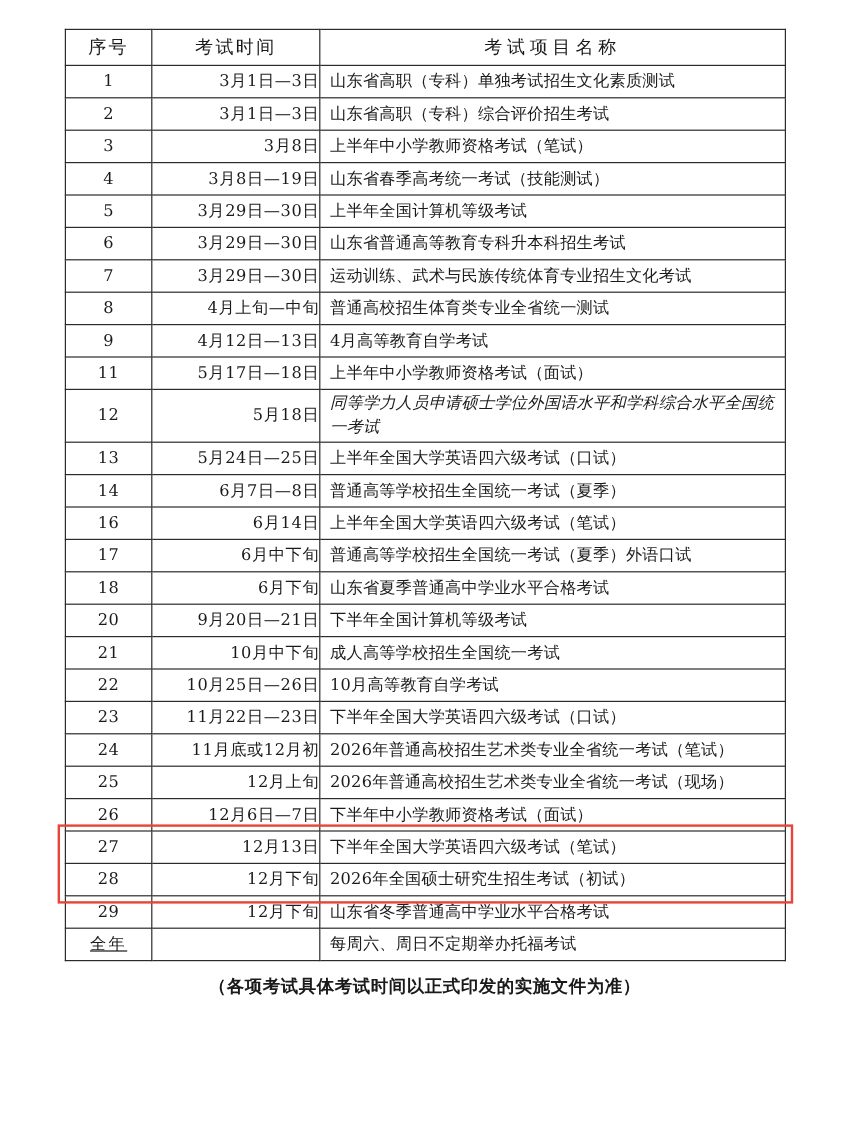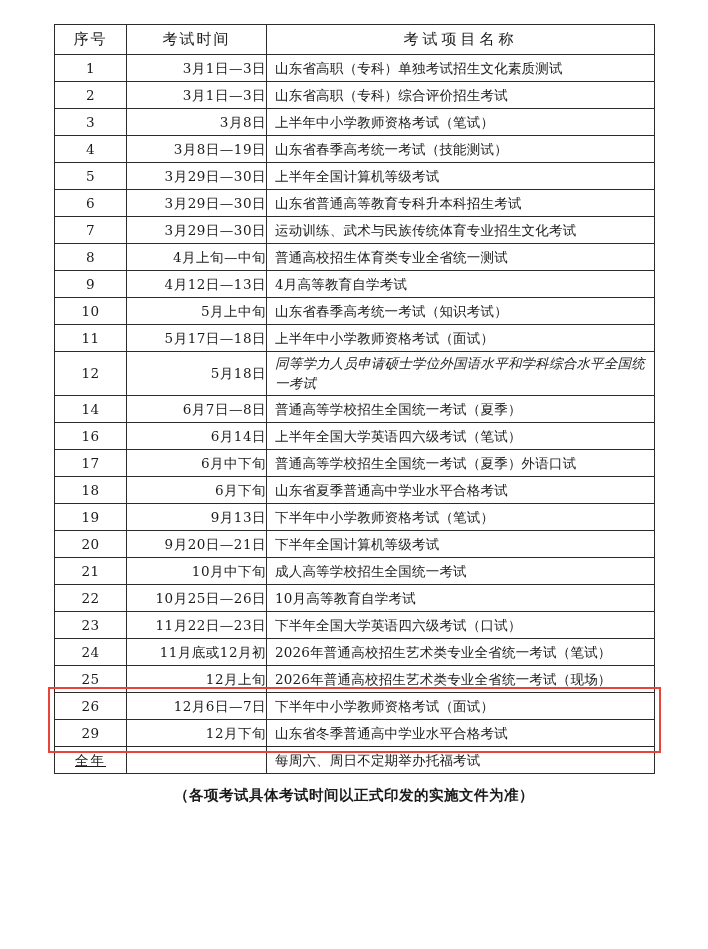--- a/index.html
+++ b/index.html
@@ -154,60 +154,55 @@
           <td class="no">8</td>
           <td class="time">4月上旬—中旬</td>
           <td class="name">普通高校招生体育类专业全省统一测试</td>
         </tr>
         <tr>
           <td class="no">9</td>
           <td class="time">4月12日—13日</td>
           <td class="name">4月高等教育自学考试</td>
         </tr>
         <tr>
-          <td class="no">10</td>
-          <td class="time">5月上中旬</td>
-          <td class="name">山东省春季高考统一考试（知识考试）</td>
-        </tr>
-        <tr>
           <td class="no">11</td>
           <td class="time">5月17日—18日</td>
           <td class="name">上半年中小学教师资格考试（面试）</td>
         </tr>
         <tr class="tall">
           <td class="no">12</td>
           <td class="time">5月18日</td>
           <td class="name">同等学力人员申请硕士学位外国语水平和学科综合水平全国统一考试</td>
         </tr>
         <tr>
+          <td class="no">13</td>
+          <td class="time">5月24日—25日</td>
+          <td class="name">上半年全国大学英语四六级考试（口试）</td>
+        </tr>
+        <tr>
           <td class="no">14</td>
           <td class="time">6月7日—8日</td>
           <td class="name">普通高等学校招生全国统一考试（夏季）</td>
         </tr>
         <tr>
           <td class="no">16</td>
           <td class="time">6月14日</td>
           <td class="name">上半年全国大学英语四六级考试（笔试）</td>
         </tr>
         <tr>
           <td class="no">17</td>
           <td class="time">6月中下旬</td>
           <td class="name">普通高等学校招生全国统一考试（夏季）外语口试</td>
         </tr>
         <tr>
           <td class="no">18</td>
           <td class="time">6月下旬</td>
           <td class="name">山东省夏季普通高中学业水平合格考试</td>
         </tr>
         <tr>
-          <td class="no">19</td>
-          <td class="time">9月13日</td>
-          <td class="name">下半年中小学教师资格考试（笔试）</td>
-        </tr>
-        <tr>
           <td class="no">20</td>
           <td class="time">9月20日—21日</td>
           <td class="name">下半年全国计算机等级考试</td>
         </tr>
         <tr>
           <td class="no">21</td>
           <td class="time">10月中下旬</td>
           <td class="name">成人高等学校招生全国统一考试</td>
         </tr>
         <tr>
@@ -227,20 +222,30 @@
         </tr>
         <tr>
           <td class="no">25</td>
           <td class="time">12月上旬</td>
           <td class="name">2026年普通高校招生艺术类专业全省统一考试（现场）</td>
         </tr>
         <tr>
           <td class="no">26</td>
           <td class="time">12月6日—7日</td>
           <td class="name">下半年中小学教师资格考试（面试）</td>
+        </tr>
+        <tr>
+          <td class="no">27</td>
+          <td class="time">12月13日</td>
+          <td class="name">下半年全国大学英语四六级考试（笔试）</td>
+        </tr>
+        <tr>
+          <td class="no">28</td>
+          <td class="time">12月下旬</td>
+          <td class="name">2026年全国硕士研究生招生考试（初试）</td>
         </tr>
         <tr>
           <td class="no">29</td>
           <td class="time">12月下旬</td>
           <td class="name">山东省冬季普通高中学业水平合格考试</td>
         </tr>
         <tr class="full">
           <td class="no">全年</td>
           <td class="time"></td>
           <td class="name">每周六、周日不定期举办托福考试</td>

